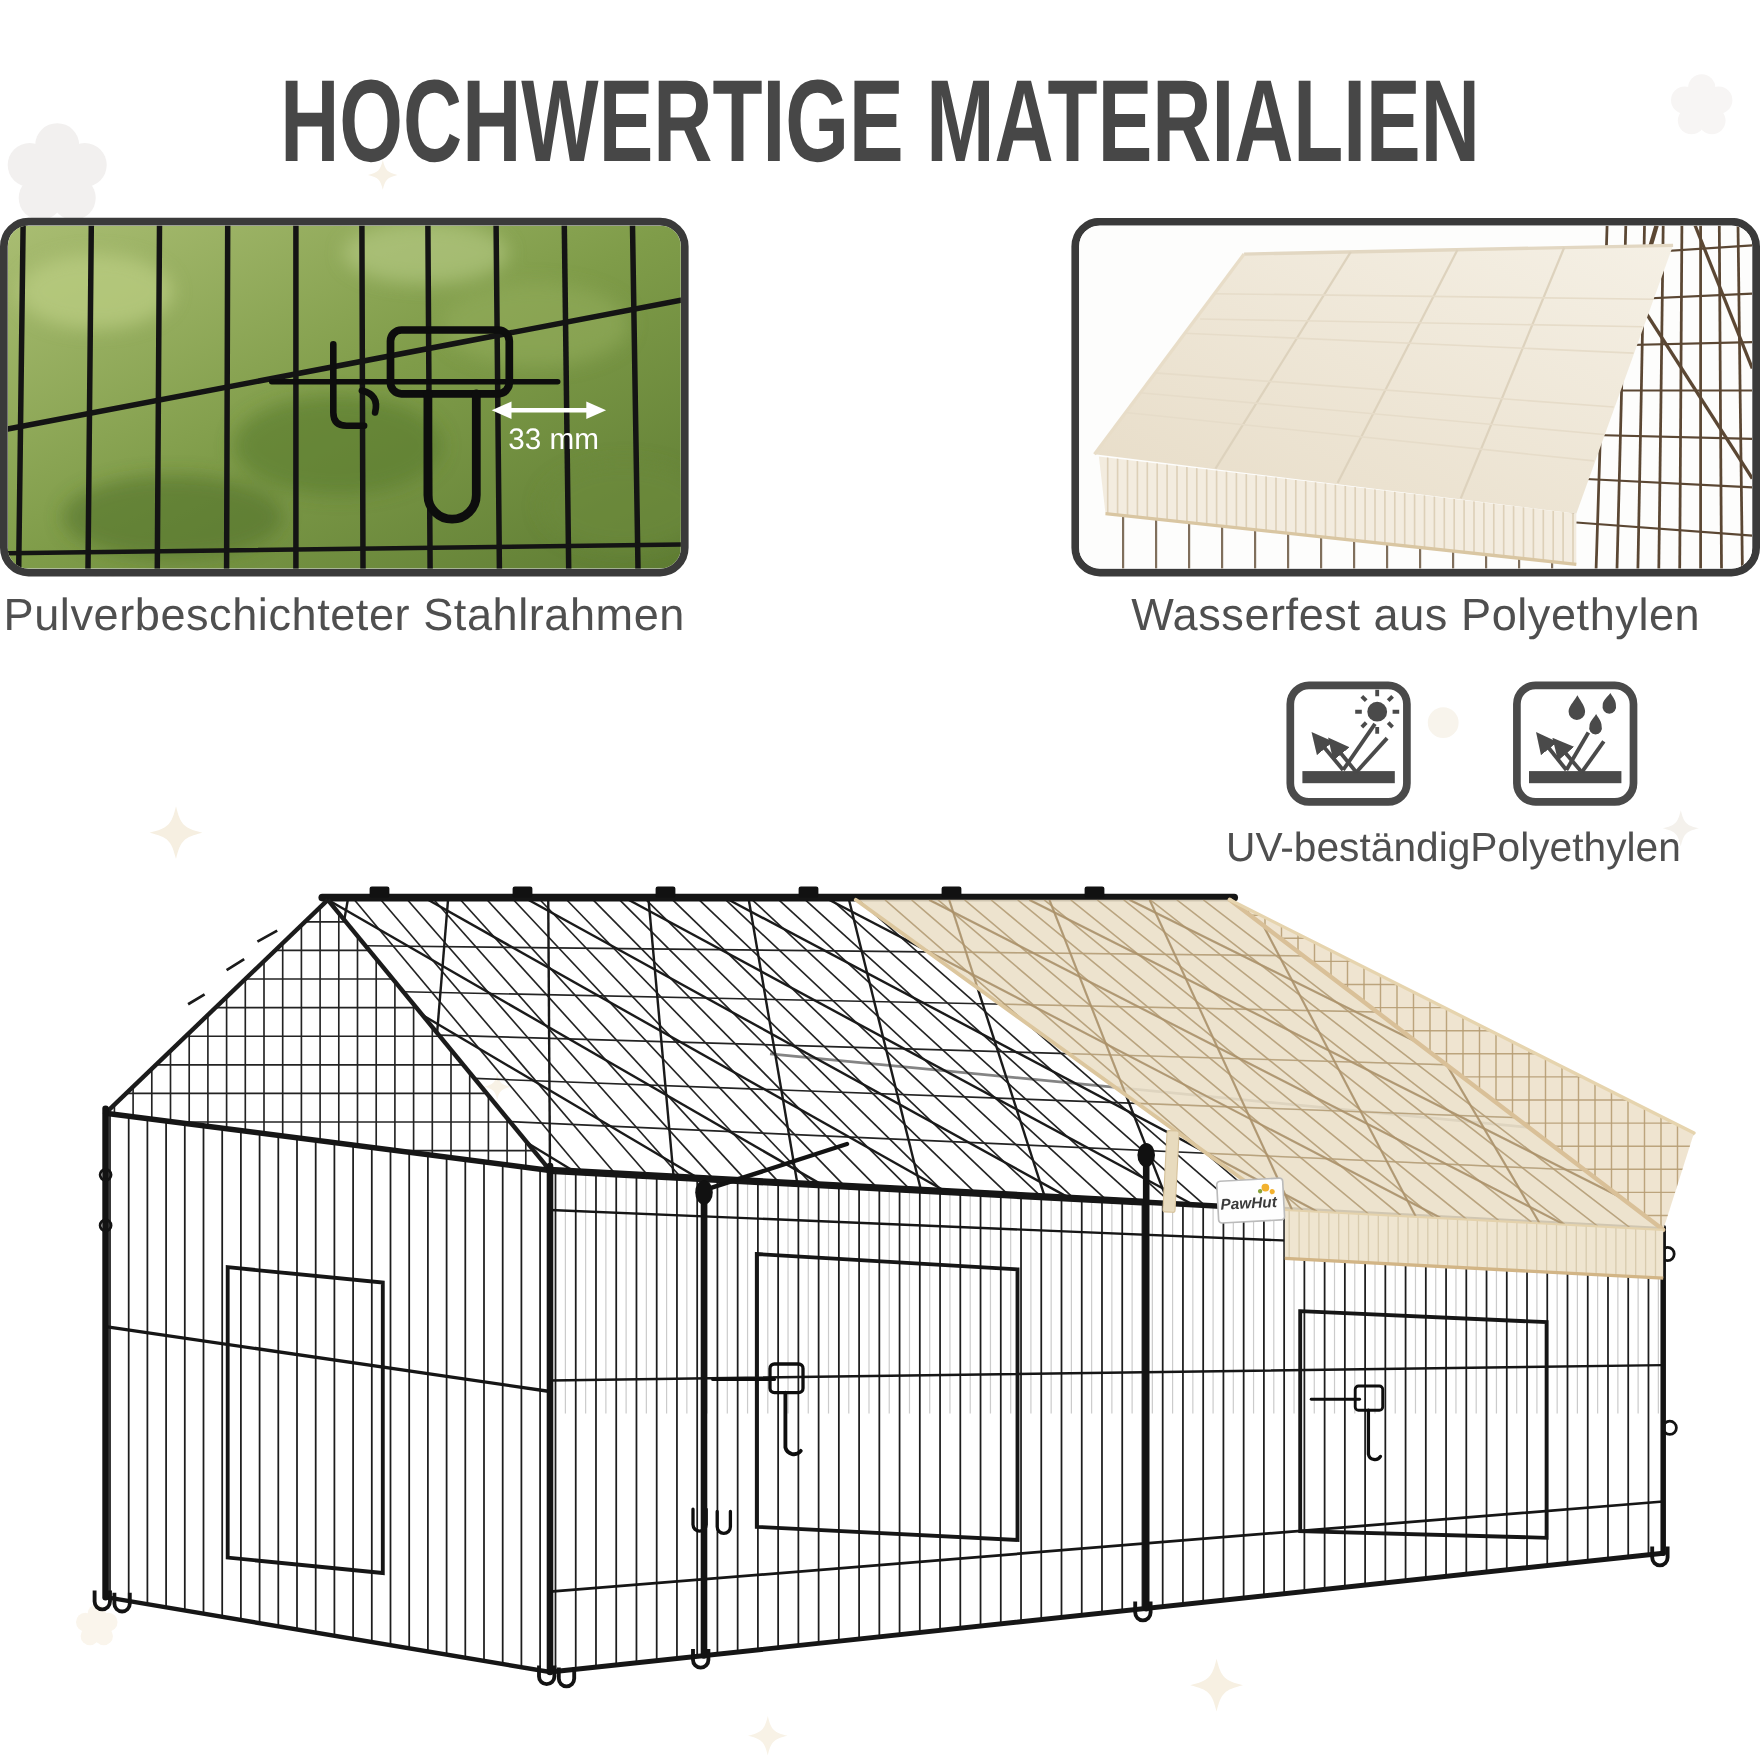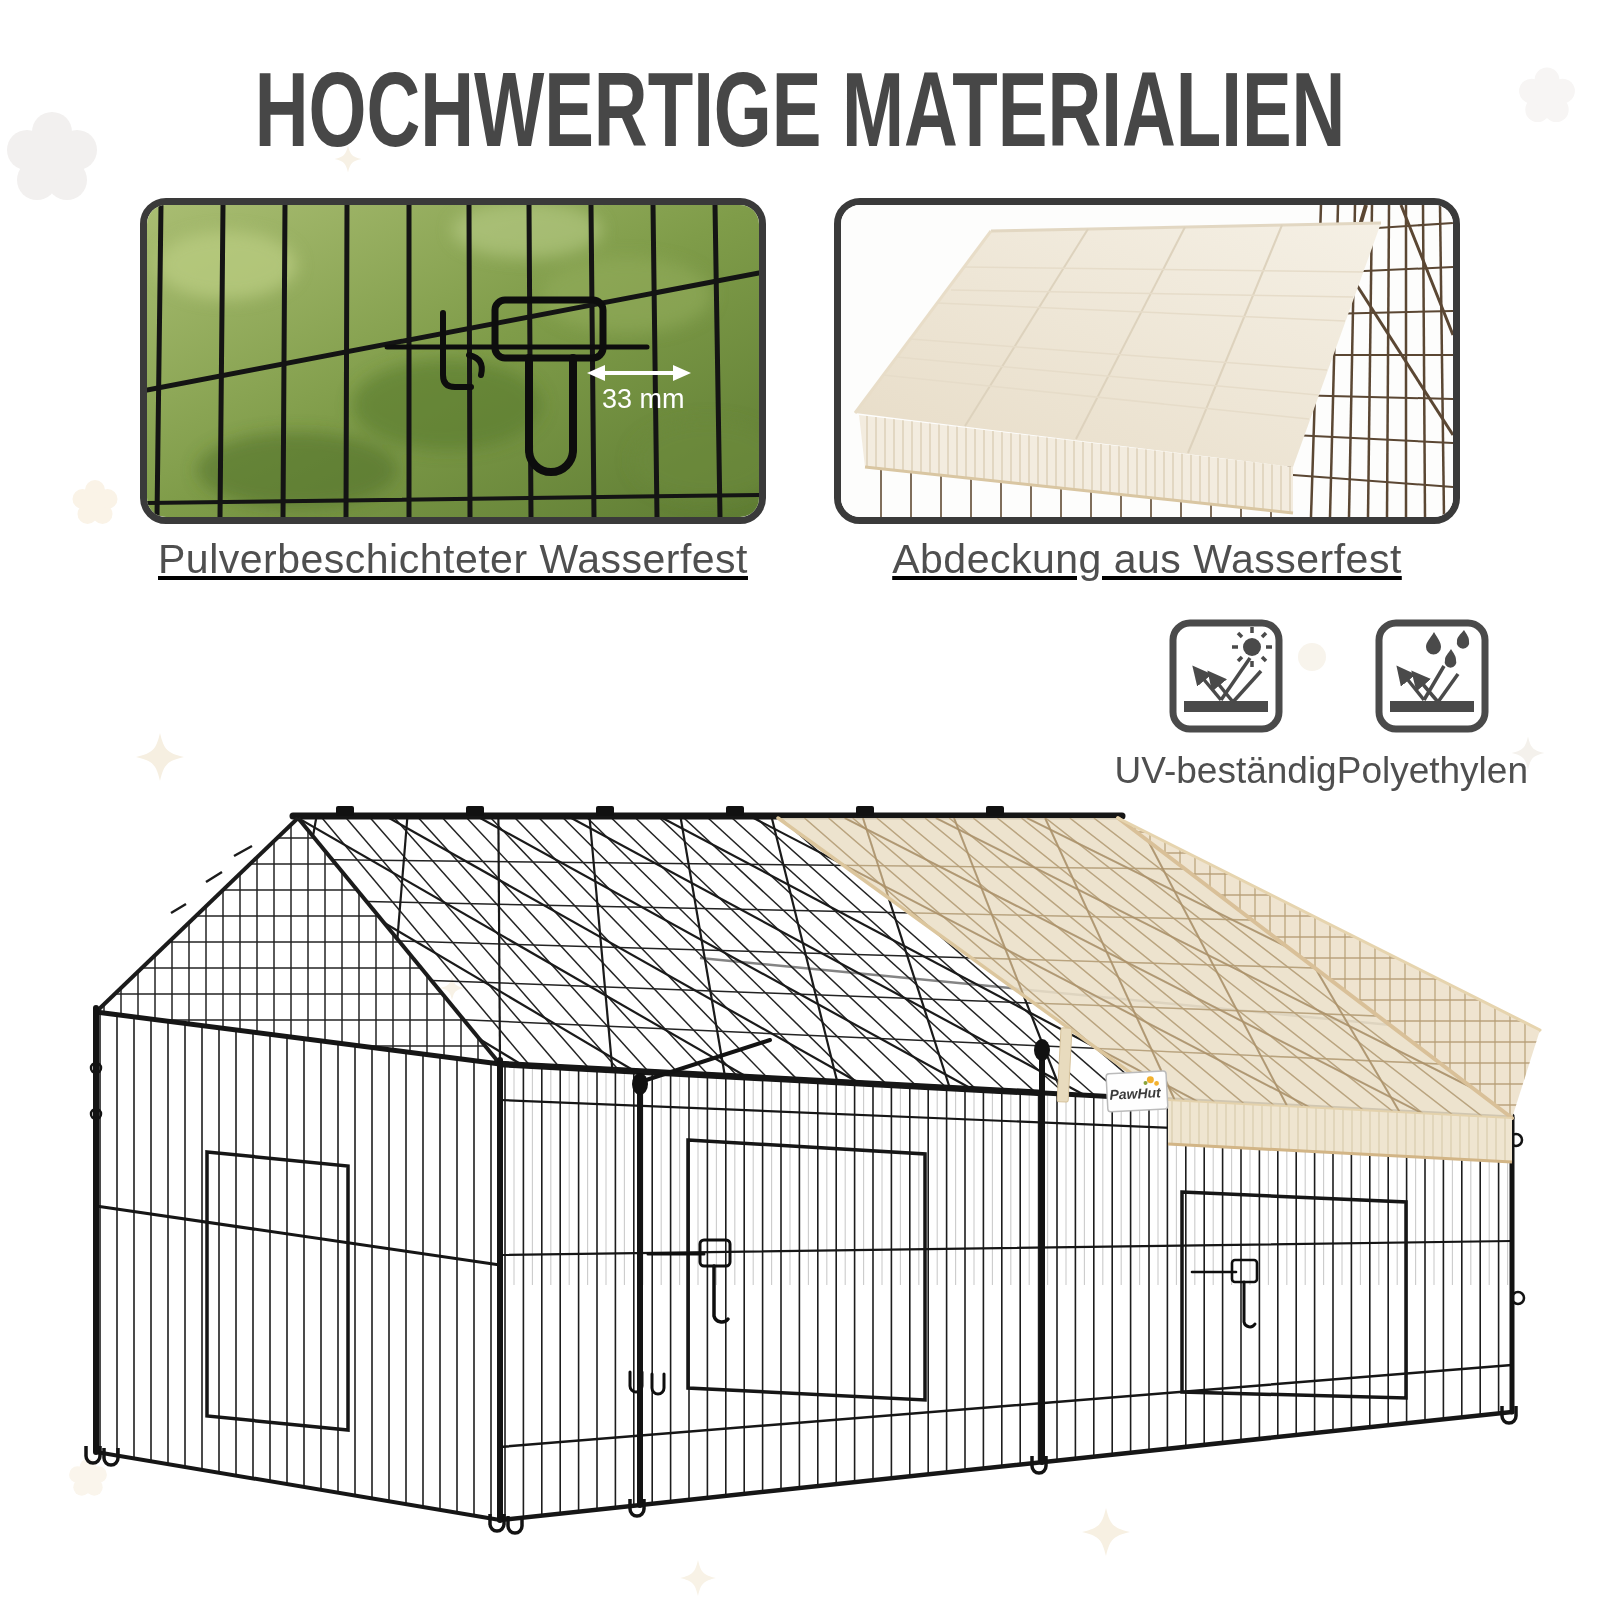--- a/index.html
+++ b/index.html
@@ -2,22 +2,22 @@
 <html><head>
 <meta charset="utf-8">
 <style>
   html,body{margin:0;padding:0;width:1600px;height:1600px;background:#ffffff;
     font-family:"Liberation Sans",sans-serif;overflow:hidden;position:relative;}
   .canvas{position:absolute;inset:0;width:1600px;height:1324px;}
   .deco{position:absolute;inset:0;z-index:0;}
   .page-title{position:absolute;top:52px;left:0;right:0;margin:0;text-align:center;
     font-size:102px;font-weight:700;color:#474747;z-index:1;white-space:nowrap;}
   .page-title span{display:inline-block;transform:scaleX(.73) scaleY(1.04);transform-origin:center;}
-  .photos{position:absolute;top:198px;left:0;right:0;display:flex;justify-content:center;
-    gap:68px;z-index:1;text-decoration:underline;}
+  .photos{position:absolute;top:198px;left:0;right:0;display:flex;justify-content:space-between;
+    gap:68px;z-index:1;}
   figure{margin:0;text-align:center;}
   .photo-frame{width:612px;height:312px;border:7px solid #3a3a3a;border-radius:26px;
     overflow:hidden;background:#fff;}
   .photo-frame svg{display:block;width:100%;height:100%;}
   figcaption{font-size:41px;color:#4f4f4f;margin-top:12px;letter-spacing:.5px;}
   .badges{position:absolute;top:616px;right:72px;display:flex;z-index:1;}
   .badge{display:flex;flex-direction:column;align-items:center;}
   .badge svg{width:120px;height:120px;}
   .badge-label{margin-top:14px;font-size:37px;color:#4f4f4f;}
   .cage{position:absolute;left:0;top:778px;width:1600px;height:822px;z-index:1;}
@@ -102,21 +102,21 @@
             <path d="M382,153 v92 a22,22 0 0 0 44,0 v-92" stroke-width="8"></path>
           </g>
           <g>
             <line x1="452" y1="168" x2="532" y2="168" stroke="#ffffff" stroke-width="4"></line>
             <polygon points="440,168 458,160 458,176" fill="#ffffff"></polygon>
             <polygon points="544,168 526,160 526,176" fill="#ffffff"></polygon>
             <text x="455" y="203" fill="#ffffff" font-size="27">33 mm</text>
           </g>
         </svg>
       </div>
-      <figcaption>Pulverbeschichteter Wasserfest</figcaption>
+      <figcaption>Pulverbeschichteter Stahlrahmen</figcaption>
     </figure>
 
     <figure>
       <div class="photo-frame">
         <svg viewBox="0 0 612 312" preserveAspectRatio="none">
           <defs>
             <linearGradient id="covGrad" x1="1" y1="0" x2="0" y2="1">
               <stop offset="0" stop-color="#f5f0e5"></stop>
               <stop offset="1" stop-color="#e7dcc7"></stop>
             </linearGradient>
@@ -228,21 +228,21 @@
                 <line x1="413.0" y1="205.0" x2="413.0" y2="312.0" stroke="#ddd0b8" stroke-width="1.5"></line>
                 <line x1="422.0" y1="205.0" x2="422.0" y2="312.0" stroke="#ddd0b8" stroke-width="1.5"></line>
                 <line x1="431.0" y1="205.0" x2="431.0" y2="312.0" stroke="#ddd0b8" stroke-width="1.5"></line>
                 <line x1="440.0" y1="205.0" x2="440.0" y2="312.0" stroke="#ddd0b8" stroke-width="1.5"></line>
                 <line x1="449.0" y1="205.0" x2="449.0" y2="312.0" stroke="#ddd0b8" stroke-width="1.5"></line>
               </g>
             <line x1="24" y1="262" x2="452" y2="308" stroke="#d9c6a2" stroke-width="3"></line>
           </g>
         </svg>
       </div>
-      <figcaption>Abdeckung aus Wasserfest</figcaption>
+      <figcaption>Wasserfest aus Polyethylen</figcaption>
     </figure>
   </div>
 
   <div class="badges">
     <div class="badge">
       <svg viewBox="0 0 120 120">
         <defs>
           <marker id="ah1" viewBox="0 0 10 10" refX="7" refY="5" markerWidth="5.5" markerHeight="5.5" orient="auto-start-reverse">
             <path d="M0,0 L10,5 L0,10 z" fill="#4a4a4a"></path>
           </marker>

